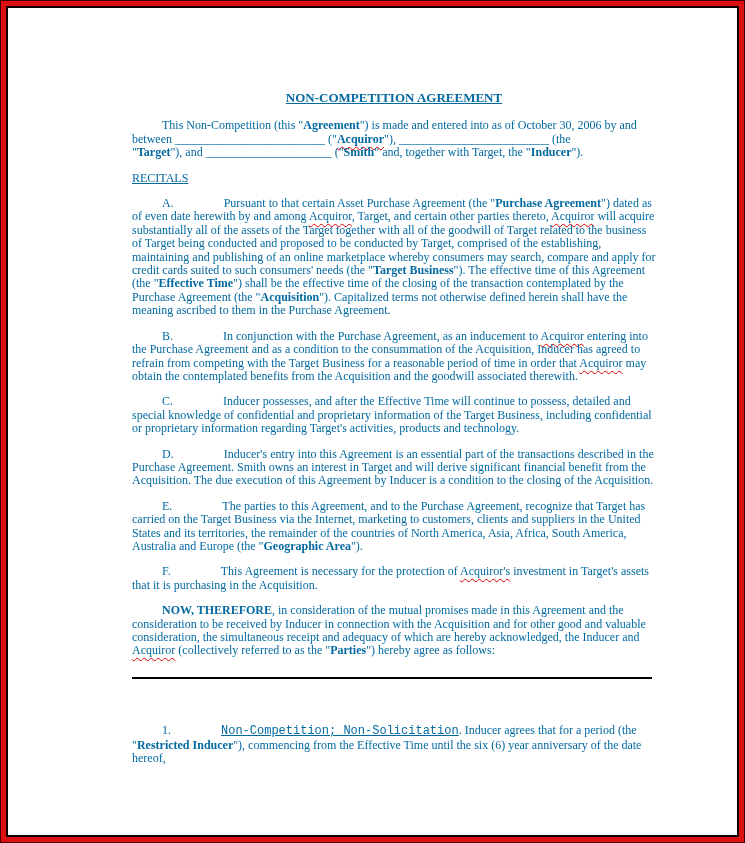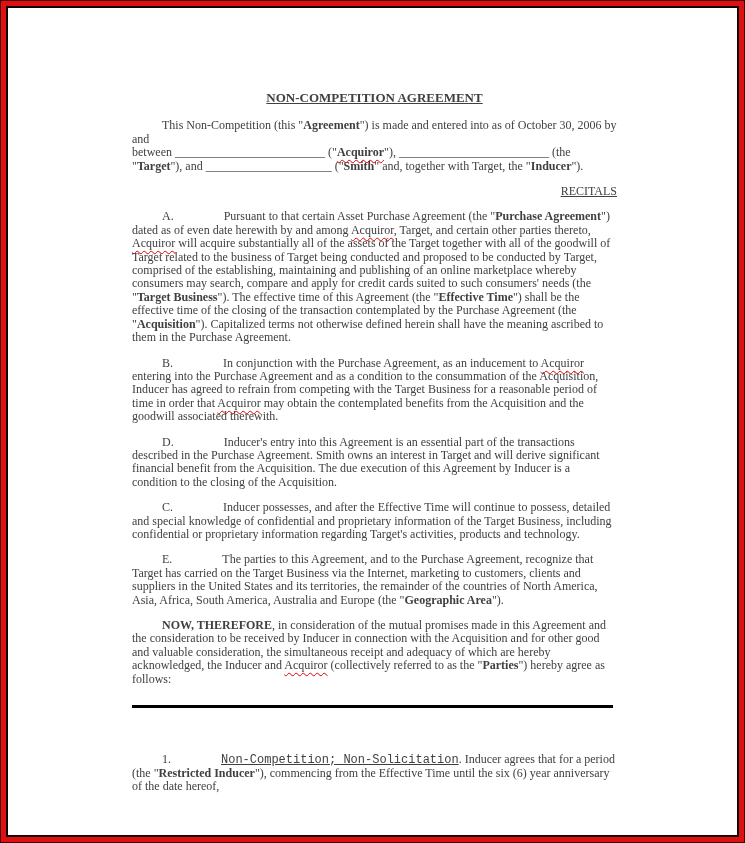--- a/index.html
+++ b/index.html
@@ -11,31 +11,31 @@
     width:100%;height:100%;box-sizing:border-box;
     border:5px solid #dd1111;
   }
   .frame-black{
     width:100%;height:100%;box-sizing:border-box;
     border:2px solid #120000;
     background:#ffffff;overflow:hidden;
   }
   .page{
     box-sizing:border-box;width:100%;height:100%;
-    padding:83px 120px 0 124px;
+    padding:83px 81px 0 124px;
     font-family:"Liberation Serif","DejaVu Serif",serif;
-    font-size:12px;line-height:13.4px;color:#404040;
+    font-size:12px;line-height:13.4px;color:#0369a1;
     -webkit-font-smoothing:antialiased;
   }
   .doc-title{
     text-align:center;font-weight:bold;text-decoration:underline;
     font-size:13px;margin:0 0 15px 0;
   }
   .heading-center{
-    text-align:right;text-decoration:underline;
+    text-align:left;text-decoration:underline;
     margin:0 0 12px 0;
   }
   p.body-par{margin:0 0 12px 0;text-indent:30px;}
   .run-b{font-weight:bold;}
   .run-i{}
   .run-u{text-decoration:underline;font-family:Liberation Mono, monospace;}
   .run-sp{
     text-decoration-line:underline;
     text-decoration-style:wavy;
     text-decoration-color:#e00000;
@@ -60,26 +60,27 @@
         <div class="doc-title">NON-COMPETITION AGREEMENT</div>
 
         <p class="body-par"><span>This Non-Competition (this "</span><span class="run-b run-i">Agreement</span><span>") is made and entered into as of October 30, 2006 by and</span><br><span>between </span><span>_________________________</span><span> ("</span><span class="run-b run-i run-sp">Acquiror</span><span>"), </span><span>_________________________</span><span> (the</span><br><span>"</span><span class="run-b run-i">Target</span><span>"), and </span><span>_____________________</span><span> ("</span><span class="run-b run-i">Smith</span><span>" and, together with Target, the "</span><span class="run-b run-i">Inducer</span><span>").</span></p>
 
         <div class="heading-center">RECITALS</div>
 
         <p class="body-par"><span>A.</span><span class="run-tab"></span><span>Pursuant to that certain Asset Purchase Agreement (the "</span><span class="run-b run-i">Purchase Agreement</span><span>") dated as of even date herewith by and among </span><span class="run-sp">Acquiror</span><span>, Target, and certain other parties thereto, </span><span class="run-sp">Acquiror</span><span> will acquire substantially all of the assets of the Target together with all of the goodwill of Target related to the business of Target being conducted and proposed to be conducted by Target, comprised of the establishing, maintaining and publishing of an online marketplace whereby consumers may search, compare and apply for credit cards suited to such consumers' needs (the "</span><span class="run-b run-i">Target Business</span><span>"). The effective time of this Agreement (the "</span><span class="run-b run-i">Effective Time</span><span>") shall be the effective time of the closing of the transaction contemplated by the Purchase Agreement (the "</span><span class="run-b run-i">Acquisition</span><span>"). Capitalized terms not otherwise defined herein shall have the meaning ascribed to them in the Purchase Agreement.</span></p>
 
         <p class="body-par"><span>B.</span><span class="run-tab"></span><span>In conjunction with the Purchase Agreement, as an inducement to </span><span class="run-sp">Acquiror</span><span> entering into the Purchase Agreement and as a condition to the consummation of the Acquisition, Inducer has agreed to refrain from competing with the Target Business for a reasonable period of time in order that </span><span class="run-sp">Acquiror</span><span> may obtain the contemplated benefits from the Acquisition and the goodwill associated therewith.</span></p>
 
+        <p class="body-par"><span>C.</span><span class="run-tab"></span><span>Inducer possesses, and after the Effective Time will continue to possess, detailed and special knowledge of confidential and proprietary information of the Target Business, including confidential or proprietary information regarding Target's activities, products and technology.</span></p>
+
         <p class="body-par"><span>D.</span><span class="run-tab"></span><span>Inducer's entry into this Agreement is an essential part of the transactions described in the Purchase Agreement. Smith owns an interest in Target and will derive significant financial benefit from the Acquisition. The due execution of this Agreement by Inducer is a condition to the closing of the Acquisition.</span></p>
-
-        <p class="body-par"><span>C.</span><span class="run-tab"></span><span>Inducer possesses, and after the Effective Time will continue to possess, detailed and special knowledge of confidential and proprietary information of the Target Business, including confidential or proprietary information regarding Target's activities, products and technology.</span></p>
 
         <p class="body-par"><span>E.</span><span class="run-tab"></span><span>The parties to this Agreement, and to the Purchase Agreement, recognize that Target has carried on the Target Business via the Internet, marketing to customers, clients and suppliers in the United States and its territories, the remainder of the countries of North America, Asia, Africa, South America, Australia and Europe (the "</span><span class="run-b run-i">Geographic Area</span><span>").</span></p>
 
+        <p class="body-par"><span>F.</span><span class="run-tab"></span><span>This Agreement is necessary for the protection of </span><span class="run-sp">Acquiror's</span><span> investment in Target's assets that it is purchasing in the Acquisition.</span></p>
 
         <p class="body-par"><span class="run-b">NOW, THEREFORE</span><span>, in consideration of the mutual promises made in this Agreement and the consideration to be received by Inducer in connection with the Acquisition and for other good and valuable consideration, the simultaneous receipt and adequacy of which are hereby acknowledged, the Inducer and </span><span class="run-sp">Acquiror</span><span> (collectively referred to as the "</span><span class="run-b run-i">Parties</span><span>") hereby agree as follows:</span></p>
 
         <hr class="section-divider">
 
         <p class="body-par"><span>1.</span><span class="run-tab"></span><span class="run-u">Non-Competition; Non-Solicitation</span><span>. Inducer agrees that for a period (the "</span><span class="run-b run-i">Restricted Inducer</span><span>"), commencing from the Effective Time until the six (6) year anniversary of the date hereof,</span></p>
 
       </div>
     </div>
   </div>

